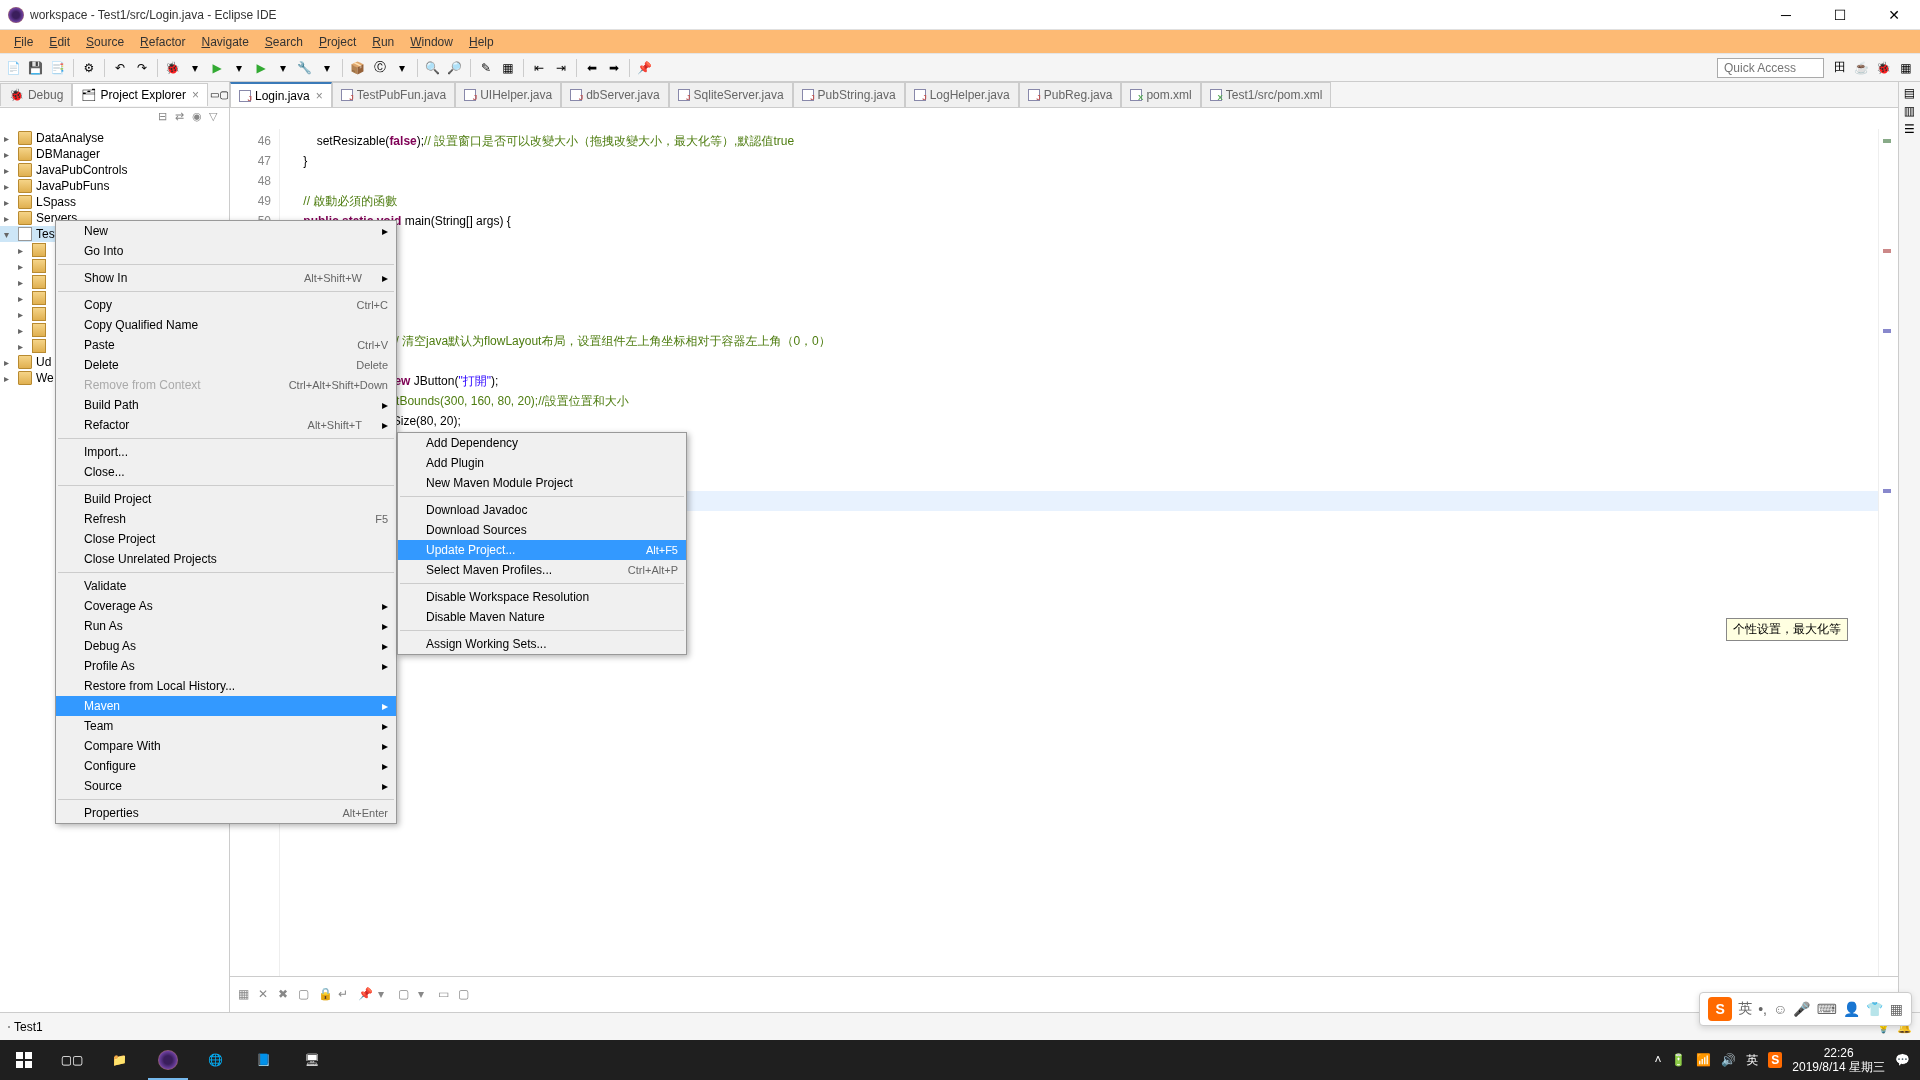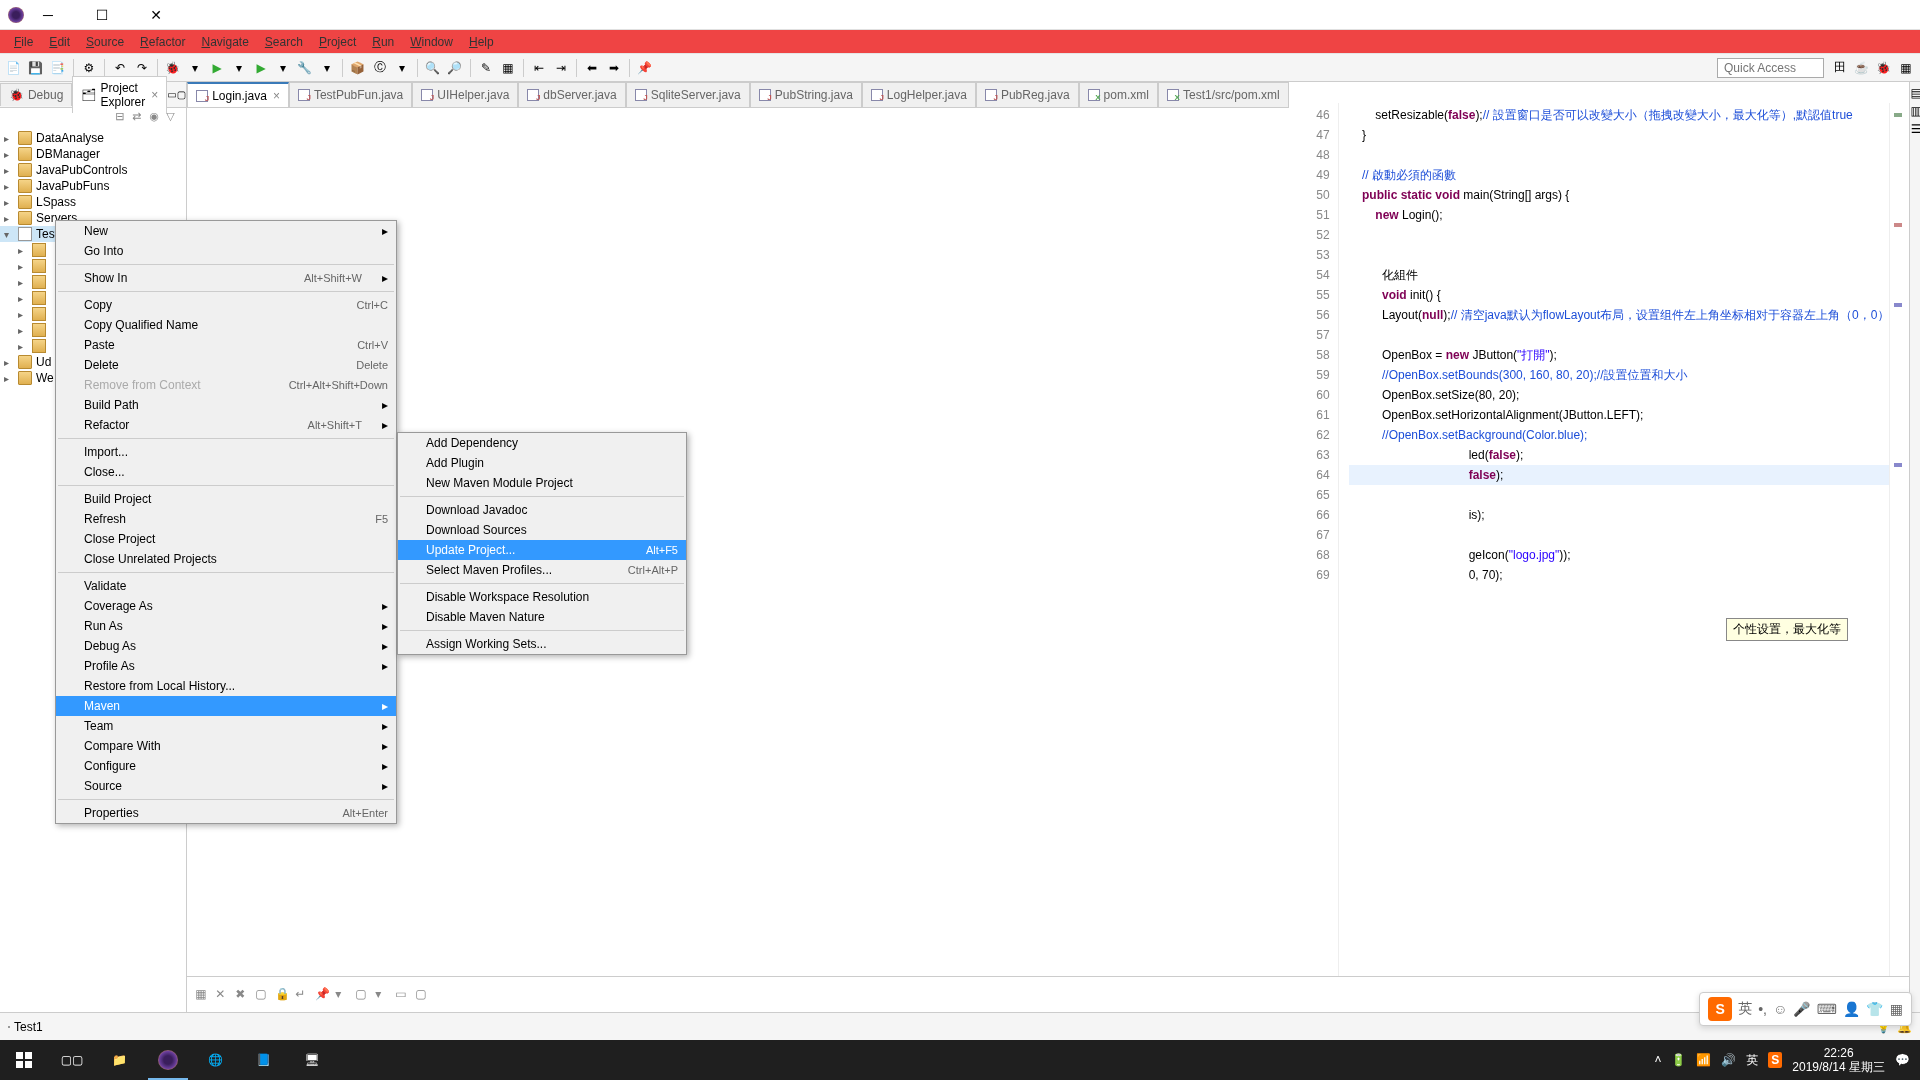--- a/index.html
+++ b/index.html
@@ -6,21 +6,21 @@
 body { background: #f0f0f0; width: 1920px; height: 1080px; overflow: hidden; position: relative; }
 
 
 .titlebar { height: 30px; background: #fff; display: flex; align-items: center; padding: 0 8px; border-bottom: 1px solid #e0e0e0; }
 .titlebar .app-icon { width: 16px; height: 16px; background: radial-gradient(circle,#3a1e5c 30%,#6a3e9c 60%,#f5a623 90%); border-radius: 50%; margin-right: 6px; }
 .titlebar .title { flex: 1; color: #333; }
 .titlebar .win-controls { display: flex; gap: 18px; }
 .titlebar .win-controls span { width: 36px; text-align: center; cursor: pointer; font-size: 14px; }
 
 
-.menubar { height: 24px; background: #ef4444; display: flex; align-items: center; padding: 0 6px; border-bottom: 1px solid #e5e5e5; }
+.menubar { height: 24px; background: #fdba74; display: flex; align-items: center; padding: 0 6px; border-bottom: 1px solid #e5e5e5; }
 .menubar span { padding: 3px 8px; cursor: pointer; color: #333; }
 .menubar span u { text-decoration: underline; }
 
 
 .toolbar { height: 28px; background: #f5f5f5; display: flex; align-items: center; padding: 0 4px; border-bottom: 1px solid #ccc; gap: 2px; }
 .toolbar .tb-btn { width: 20px; height: 20px; display: inline-flex; align-items: center; justify-content: center; cursor: pointer; border-radius: 2px; }
 .toolbar .sep { width: 1px; height: 18px; background: #ccc; margin: 0 3px; }
 .quick-access { margin-left: auto; border: 1px solid #aaa; padding: 2px 6px; background: #fff; color: #888; width: 107px; }
 .persp-icons { display: flex; gap: 2px; margin-left: 4px; }
 
@@ -39,35 +39,35 @@
 .tree-item { display: flex; align-items: center; gap: 4px; padding: 1px 4px; cursor: pointer; white-space: nowrap; }
 .tree-item.indent1 { padding-left: 18px; }
 .tree-item .arrow { width: 10px; font-size: 10px; color: #666; }
 .tree-item .picon { width: 14px; height: 14px; display: inline-block; }
 .ic-project { background: linear-gradient(#f5d488,#e0b050); border: 1px solid #b88a30; border-radius: 1px; }
 .ic-maven { background: #fff; border: 1px solid #999; position: relative; }
 .ic-folder { background: linear-gradient(#f5d488,#e0b050); border: 1px solid #b88a30; }
 .tree-item.selected { background: #cde6f7; }
 
 
-.editor-area { flex: 1; background: #fff; display: flex; flex-direction: row; position: relative; }
+.editor-area { flex: 1; background: #fff; display: flex; flex-direction: column; position: relative; }
 .editor-tabs { display: flex; background: #f5f5f5; border-bottom: 1px solid #ccc; height: 26px; overflow: hidden; }
 .editor-tabs .tab { font-size: 11px; }
 .editor-tabs .tab.active { background: #fff; border-top: 2px solid #3a7ab8; }
 .file-icon { width: 12px; height: 12px; background: #fff; border: 1px solid #88a; position: relative; }
 .file-icon.java::after { content:"J"; position:absolute; bottom:-2px; right:-2px; font-size:8px; color:#b55; font-weight:bold; }
 .file-icon.xml::after { content:"X"; position:absolute; bottom:-2px; right:-2px; font-size:8px; color:#5a5; font-weight:bold; }
 
 .code-area { flex: 1; display: flex; font-family: Consolas, monospace; font-size: 14px; overflow: hidden; position: relative; margin-top: 21px; }
 .gutter { width: 50px; background: #fff; border-right: 1px solid #eee; text-align: right; padding-right: 8px; color: #888; line-height: 20px; padding-top: 2px; }
 .gutter .ln { height: 20px; }
 .code-lines { flex: 1; padding: 2px 0 0 10px; line-height: 20px; white-space: pre; position: relative; }
 .code-lines .cl { height: 20px; }
 .kw { color: #7f0055; font-weight: bold; }
-.cm { color: #1d4ed8; text-align: center; }
+.cm { color: #4d7c0f; text-align: center; }
 .str { color: #2a00ff; }
 .hl-line { background: #e8f2fe; display: block; width: 100%; }
 
 .editor-right-ruler { width: 20px; background: #fff; border-left: 1px solid #eee; position: relative; }
 .marker { position: absolute; width: 8px; height: 4px; left: 4px; }
 
 .bottom-scrollbar { height: 18px; background: #f5f5f5; border-top: 1px solid #ddd; }
 
 
 .context-menu { position: absolute; background: #f0f0f0; border: 1px solid #999; box-shadow: 2px 2px 6px rgba(0,0,0,0.3); z-index: 100; min-width: 280px; }
@@ -112,20 +112,21 @@
 
 .ime-bar { position: absolute; right: 8px; bottom: 48px; background: #fff; border: 1px solid #ccc; border-radius: 4px; display: flex; align-items: center; gap: 6px; padding: 4px 8px; box-shadow: 0 2px 6px rgba(0,0,0,0.15); z-index: 150; }
 .ime-bar .ime-logo { width: 24px; height: 24px; background: #ff6a00; border-radius: 4px; color: #fff; display: flex; align-items: center; justify-content: center; font-weight: bold; font-size: 14px; }
 .ime-bar span { font-size: 14px; color: #666; }
 </style>
 </head>
 <body>
 
 <div class="titlebar">
   <span class="app-icon"></span>
+  <span class="title">workspace - Test1/src/Login.java - Eclipse IDE</span>
   <div class="win-controls">
     <span>─</span>
     <span>☐</span>
     <span>✕</span>
   </div>
 </div>
 
 <div class="menubar" id="menubar">
     <span><u>F</u>ile</span>
     <span><u>E</u>dit</span>

